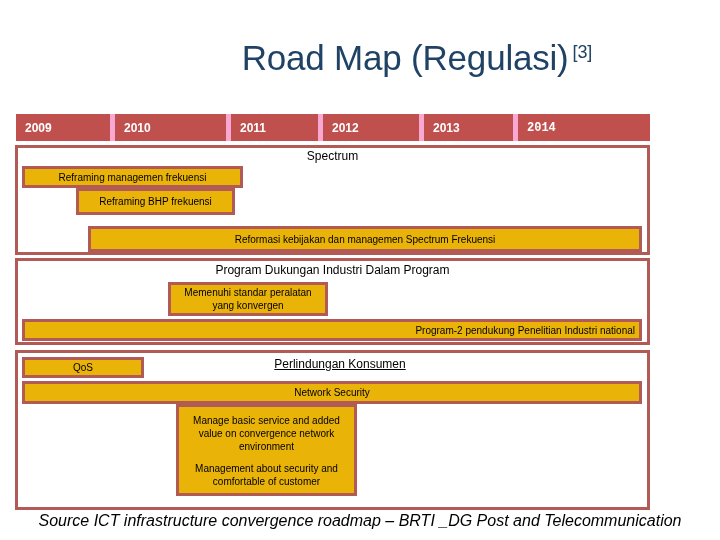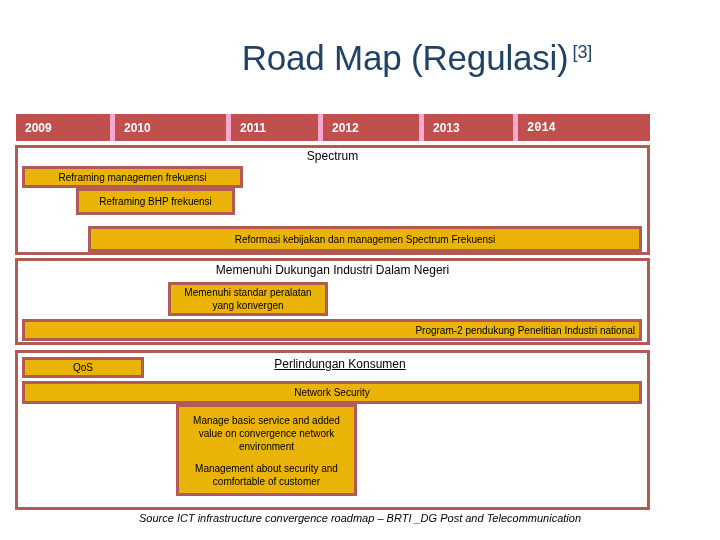--- a/index.html
+++ b/index.html
@@ -126,21 +126,21 @@
   #box-manage .para:last-child { margin-bottom: 0; }
 
   
   .footer {
     position: absolute;
     left: 0;
     top: 512px;
     width: 720px;
     text-align: center;
     font-style: italic;
-    font-size: 11px;
+    font-size: 16px;
     color: #000000;
     white-space: nowrap;
   }
 </style>
 </head>
 <body>
 
 <div id="slide">
 
   <div class="title">
@@ -177,21 +177,21 @@
 
   <div class="ibox" id="box-reframing-bhp">
     <span>Reframing  BHP frekuensi</span>
   </div>
 
   <div class="ibox" id="box-reformasi">
     <span>Reformasi kebijakan dan managemen Spectrum Frekuensi</span>
   </div>
 
   <div class="obox" id="block2"></div>
-  <div class="flabel" id="lbl-program-dukungan">Memenuhi Dukungan Industri Dalam Negeri</div>
+  <div class="flabel" id="lbl-program-dukungan">Program Dukungan Industri Dalam Program</div>
 
   <div class="ibox" id="box-memenuhi">
     <span>Memenuhi standar peralatan yang konvergen</span>
   </div>
 
   <div class="ibox" id="box-program2">
     <span>Program-2 pendukung Penelitian Industri national</span>
   </div>
 
   <div class="obox" id="block3"></div>

